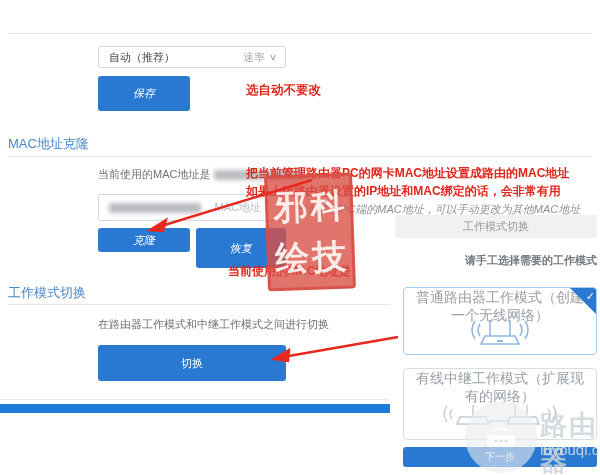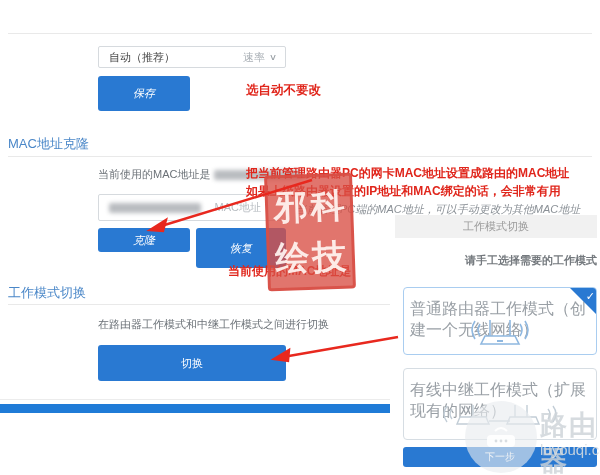--- a/index.html
+++ b/index.html
@@ -33,22 +33,22 @@
   .inputbox .ph { font-size:11px; color:#b7bcc1; margin-left:auto; padding-right:24px; }
 
   
   .panel-header { position:absolute; left:395px; top:215px; width:202px; height:23px;
                   background:#f1f1f1; color:#9a9a9a; font-size:11px; display:flex;
                   align-items:center; justify-content:center; }
   .panel-prompt { position:absolute; left:395px; top:253px; width:202px; text-align:right;
                   color:#74797e; font-size:11px; font-weight:bold; }
   .mode-card { position:absolute; left:403px; width:194px; background:#fff; border-radius:4px;
                overflow:hidden; }
-  .mode-card .label { display:block; font-size:16px; color:#9aa0a6;
-                      margin-top:11px; padding:0 6px; }
+  .mode-card .label { display:block; text-align:center; font-size:14px; color:#9aa0a6;
+                      margin-top:1px; padding:0 6px; }
   .card-sel { border:1px solid #a9cdf0; top:287px; height:68px; }
   .card-unsel { border:1px solid #d6dde3; top:368px; height:72px; }
   .corner-check { position:absolute; top:0; right:0; width:0; height:0;
                   border-top:26px solid #2979d2; border-left:26px solid transparent; }
   .corner-check .mark { position:absolute; top:-24px; right:1px; color:#fff; font-size:11px; }
   .card-icon { position:absolute; left:0; right:0; bottom:4px; display:flex; justify-content:center; }
 
   
   .stamp { position:absolute; left:266px; top:174px; width:88px; height:116px;
            background:rgba(216,78,68,0.78); border:3px solid rgba(216,78,68,0.85);

